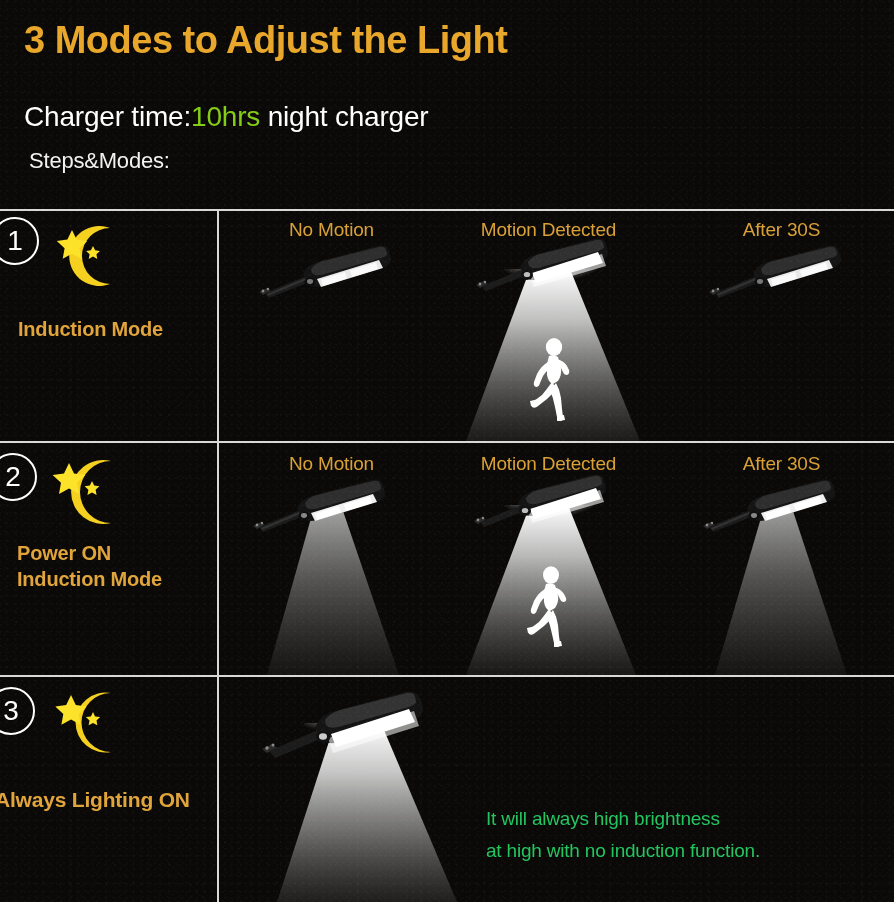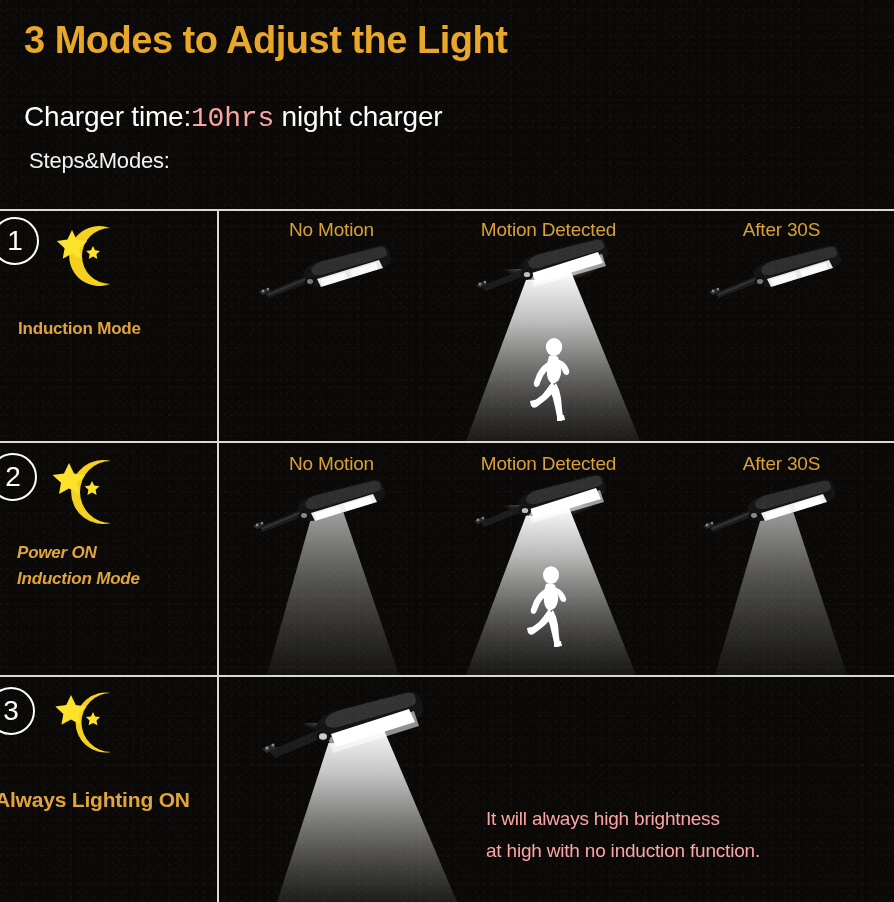--- a/index.html
+++ b/index.html
@@ -28,21 +28,21 @@
   .header{position:absolute;left:0;top:0;width:775px;height:209px;}
   .title{
     position:absolute;left:24px;top:19px;
     font-size:38px;font-weight:bold;letter-spacing:-0.5px;
     color:#e8a72a;white-space:nowrap;
   }
   .charger-line{
     position:absolute;left:24px;top:101px;
     font-size:28px;color:#ffffff;white-space:nowrap;letter-spacing:-0.2px;
   }
-  .charger-line .hl{color:#fca5a5;font-family:Liberation Mono, monospace;}
+  .charger-line .hl{color:#84cc16;}
   .steps{
     position:absolute;left:29px;top:148px;
     font-size:22px;color:#f2f2f2;white-space:nowrap;letter-spacing:-0.2px;
   }
 
   
   .grid{position:absolute;left:0;top:209px;width:894px;height:693px;}
   .hline{position:absolute;left:0;width:894px;height:2px;background:#d8d8d8;z-index:30;}
   .vline{position:absolute;top:0;width:2px;background:#d8d8d8;z-index:30;}
 
@@ -66,25 +66,25 @@
   .r3 .badge{left:-13px;top:10px;}
 
   .moon-wrap{position:absolute;}
   .r1 .moon-wrap{left:50px;top:11px;width:88px;height:72px;}
   .r2 .moon-wrap{left:45px;top:10px;width:96px;height:80px;}
   .r3 .moon-wrap{left:48px;top:8px;width:92px;height:76px;}
   .moon-wrap svg{width:100%;height:100%;display:block;}
 
   .mode-text{
     position:absolute;
-    color:#e0a43a;font-weight:bold;font-size:17px;
+    color:#e0a43a;font-weight:bold;font-size:20px;
     line-height:26px;white-space:nowrap;letter-spacing:-0.2px;
   }
   .r1 .mode-text{left:18px;top:107px;}
-  .r2 .mode-text{left:17px;top:97px;font-style:italic;}
+  .r2 .mode-text{left:17px;top:97px;}
   .r3 .mode-text{left:-5px;top:110px;font-size:21px;}
 
   
   .scene-col{position:absolute;left:219px;top:0;width:600px;height:100%;}
   .cell{position:absolute;top:0;height:100%;}
   .c1{left:0;width:225px;}
   .c2{left:217px;width:225px;}
   .c3{left:450px;width:225px;}
 
   .col-head{
@@ -100,21 +100,21 @@
   
   .beam{position:absolute;pointer-events:none;}
   .beam svg{width:100%;height:100%;display:block;}
 
   
   .runner{position:absolute;}
   .runner svg{width:100%;height:100%;display:block;}
 
   
   .note{
-    position:absolute;color:#fca5a5;font-size:19px;line-height:32px;
+    position:absolute;color:#22c55e;font-size:19px;line-height:32px;
     letter-spacing:-0.2px;white-space:nowrap;
   }
 </style>
 </head>
 <body>
 
 <div class="header">
   <div class="title">3 Modes to Adjust the Light</div>
   <div class="charger-line"><span>Charger time:</span><span class="hl">10hrs</span><span> night charger</span></div>
   <div class="steps">Steps&amp;Modes:</div>

